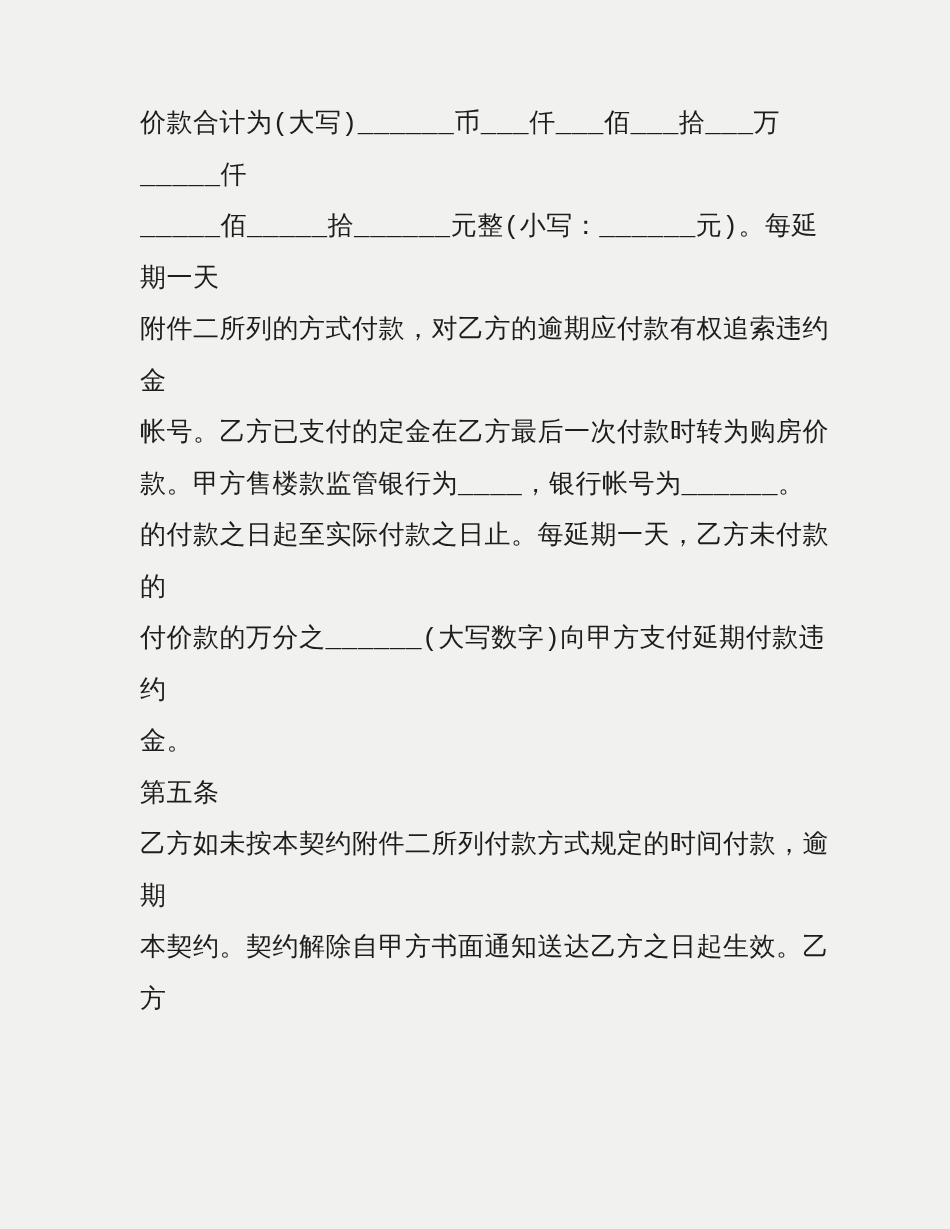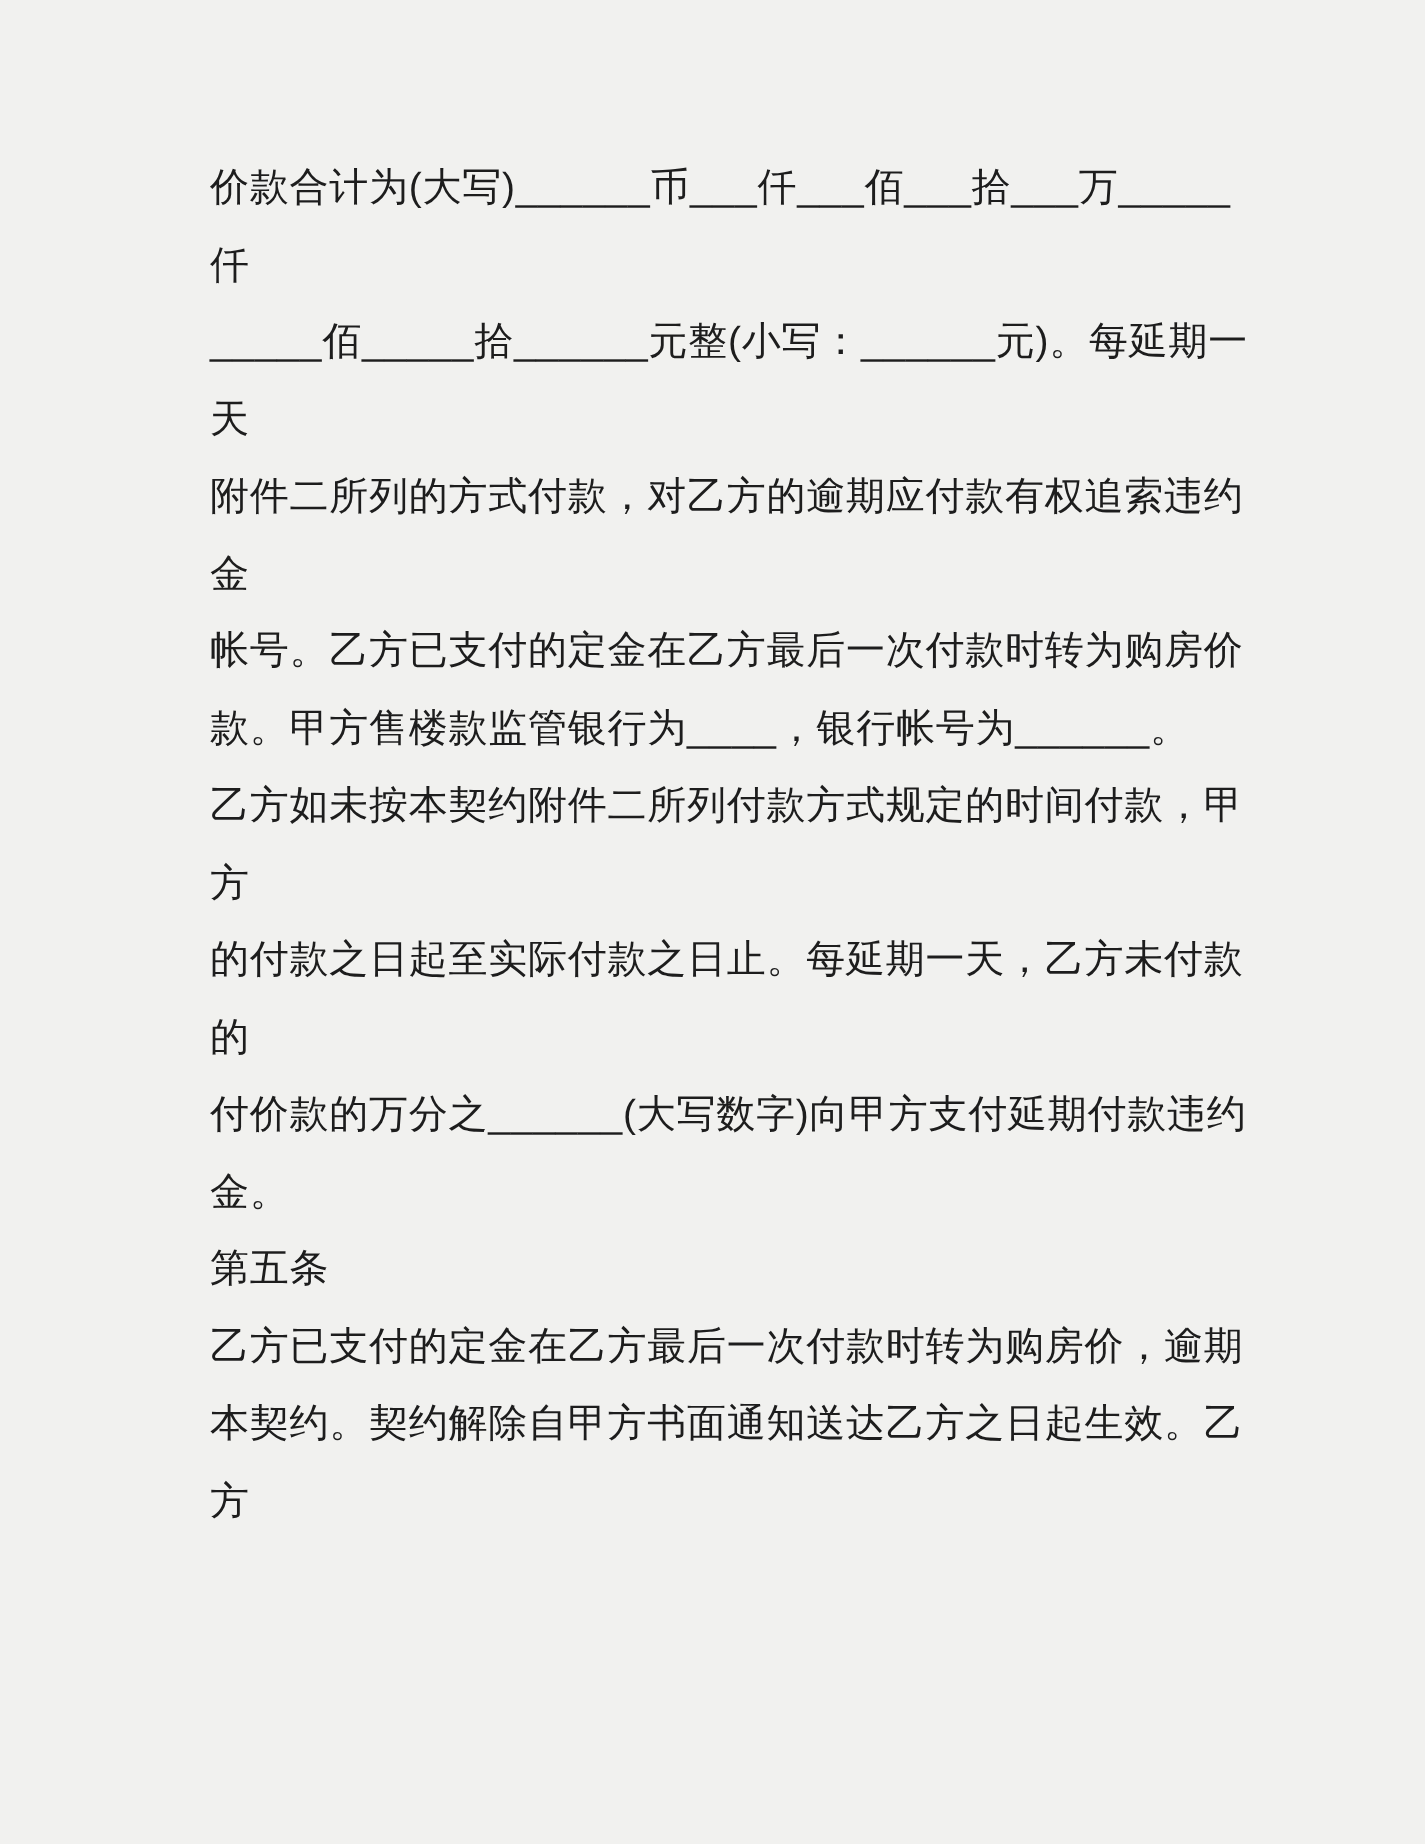--- a/index.html
+++ b/index.html
@@ -10,41 +10,40 @@
     width: 950px;
     height: 1229px;
     background: #f1f1ef;
     overflow: hidden;
   }
   .page {
     box-sizing: border-box;
     width: 950px;
     height: 1229px;
     padding: 99px 108px 0 140px;
-    font-family: Liberation Sans, sans-serif;
+    font-family: Liberation Mono, monospace;
     font-size: 26px;
     line-height: 51.5px;
     color: #1d1d1d;
   }
   .line {
     white-space: pre-wrap;
     letter-spacing: 0.5px;
     min-height: 51.5px;
   }
 </style>
 </head>
 <body>
 
 <div class="page">
   <div class="line">价款合计为(大写)______币___仟___佰___拾___万_____仟</div>
   <div class="line">_____佰_____拾______元整(小写：______元)。每延期一天</div>
   <div class="line">附件二所列的方式付款，对乙方的逾期应付款有权追索违约金</div>
   <div class="line">帐号。乙方已支付的定金在乙方最后一次付款时转为购房价</div>
   <div class="line">款。甲方售楼款监管银行为____，银行帐号为______。</div>
-  <div class="line">乙方如未按本契约附件二所列付款方式规定的时间付款，甲方</div>
   <div class="line">的付款之日起至实际付款之日止。每延期一天，乙方未付款的</div>
   <div class="line">付价款的万分之______(大写数字)向甲方支付延期付款违约</div>
   <div class="line">金。</div>
   <div class="line">第五条</div>
-  <div class="line">乙方已支付的定金在乙方最后一次付款时转为购房价，逾期</div>
+  <div class="line">乙方如未按本契约附件二所列付款方式规定的时间付款，逾期</div>
   <div class="line">本契约。契约解除自甲方书面通知送达乙方之日起生效。乙方</div>
 
 </div>
 
 </body></html>

